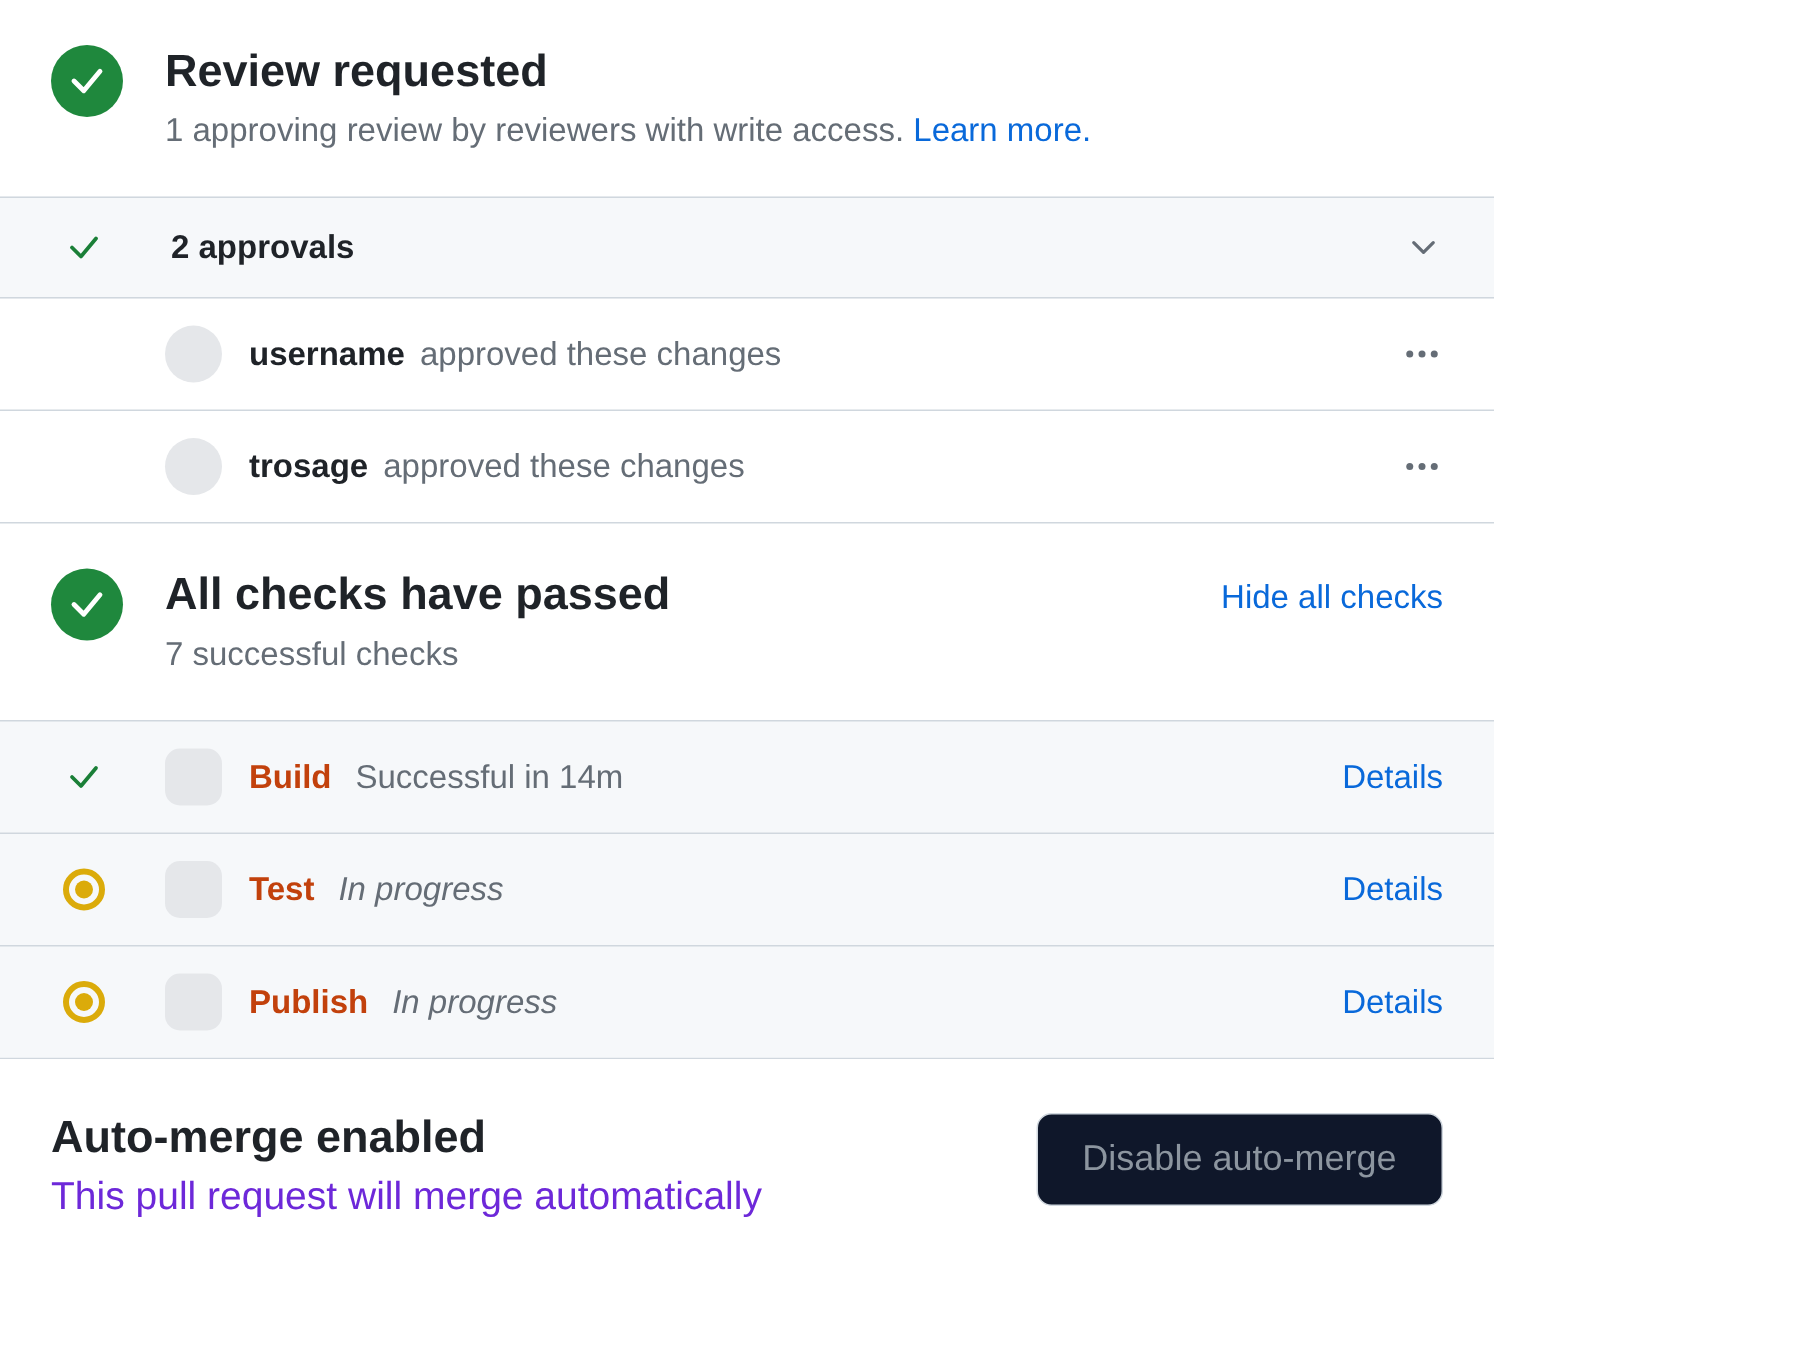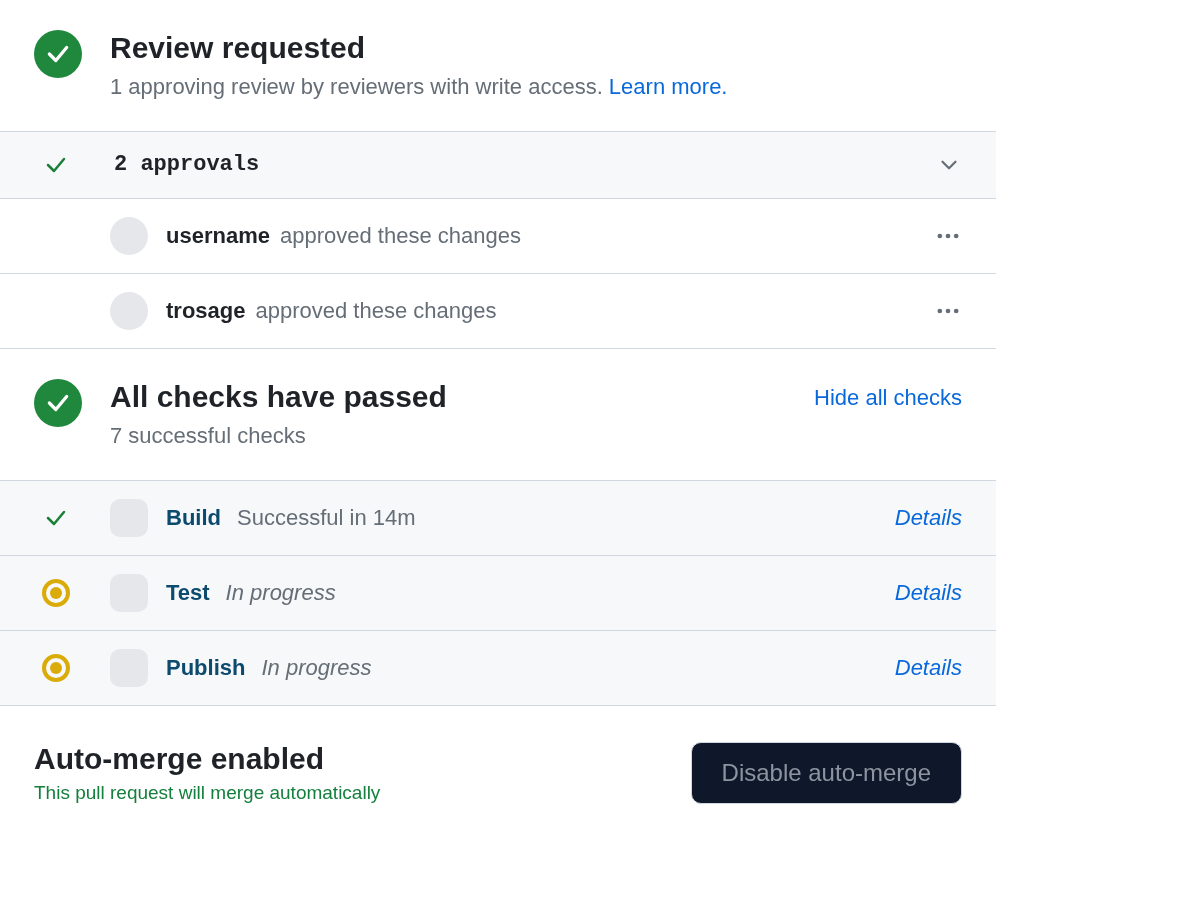--- a/index.html
+++ b/index.html
@@ -50,21 +50,20 @@
   }
 
   
   .subpanel-header {
     background: #f6f8fa;
     border-top: 1px solid #d0d7de;
     border-bottom: 1px solid #d0d7de;
     padding: 20px 34px 20px 44px;
     display: flex;
     align-items: center;
-    font-family: Liberation Mono, monospace;
   }
   .subpanel-header .small-check {
     color: #1a7f37;
     margin-right: 46px;
     display: flex;
   }
   .subpanel-header .label {
     font-size: 22px;
     font-weight: 600;
     color: #1f2328;
@@ -129,53 +128,52 @@
   .check-avatar {
     width: 38px; height: 38px;
     border-radius: 10px;
     background: #e5e7ea;
     margin-right: 18px;
     flex-shrink: 0;
   }
   .check-row .name {
     font-size: 22px;
     font-weight: 600;
-    color: #0c4a6e;
+    color: #c2410c;
     margin-right: 16px;
   }
   .check-row .caption {
     font-size: 22px;
     color: #656d76;
     flex: 1;
   }
   .check-row .caption.italic { font-style: italic; }
   .check-row .details-link {
     font-size: 22px;
     color: #0969da;
     text-decoration: none;
-    font-style: italic;
   }
   .checks-block { border-bottom: 1px solid #d0d7de; }
 
   
   .footer-row {
     padding: 36px 34px 10px 34px;
     display: flex;
     align-items: flex-start;
   }
   .footer-row .body { flex: 1; }
   .footer-row h2 {
     font-size: 30px;
     font-weight: 600;
     color: #1f2328;
     margin-bottom: 6px;
   }
   .footer-row .subtext {
-    font-size: 19px;
-    color: #15803d;
+    font-size: 26px;
+    color: #6d28d9;
   }
   .disable-btn {
     font-size: 24px;
     color: #8c959f;
     background: #0f172a;
     border: 1px solid #d0d7de;
     border-radius: 10px;
     padding: 16px 30px;
     cursor: pointer;
   }

